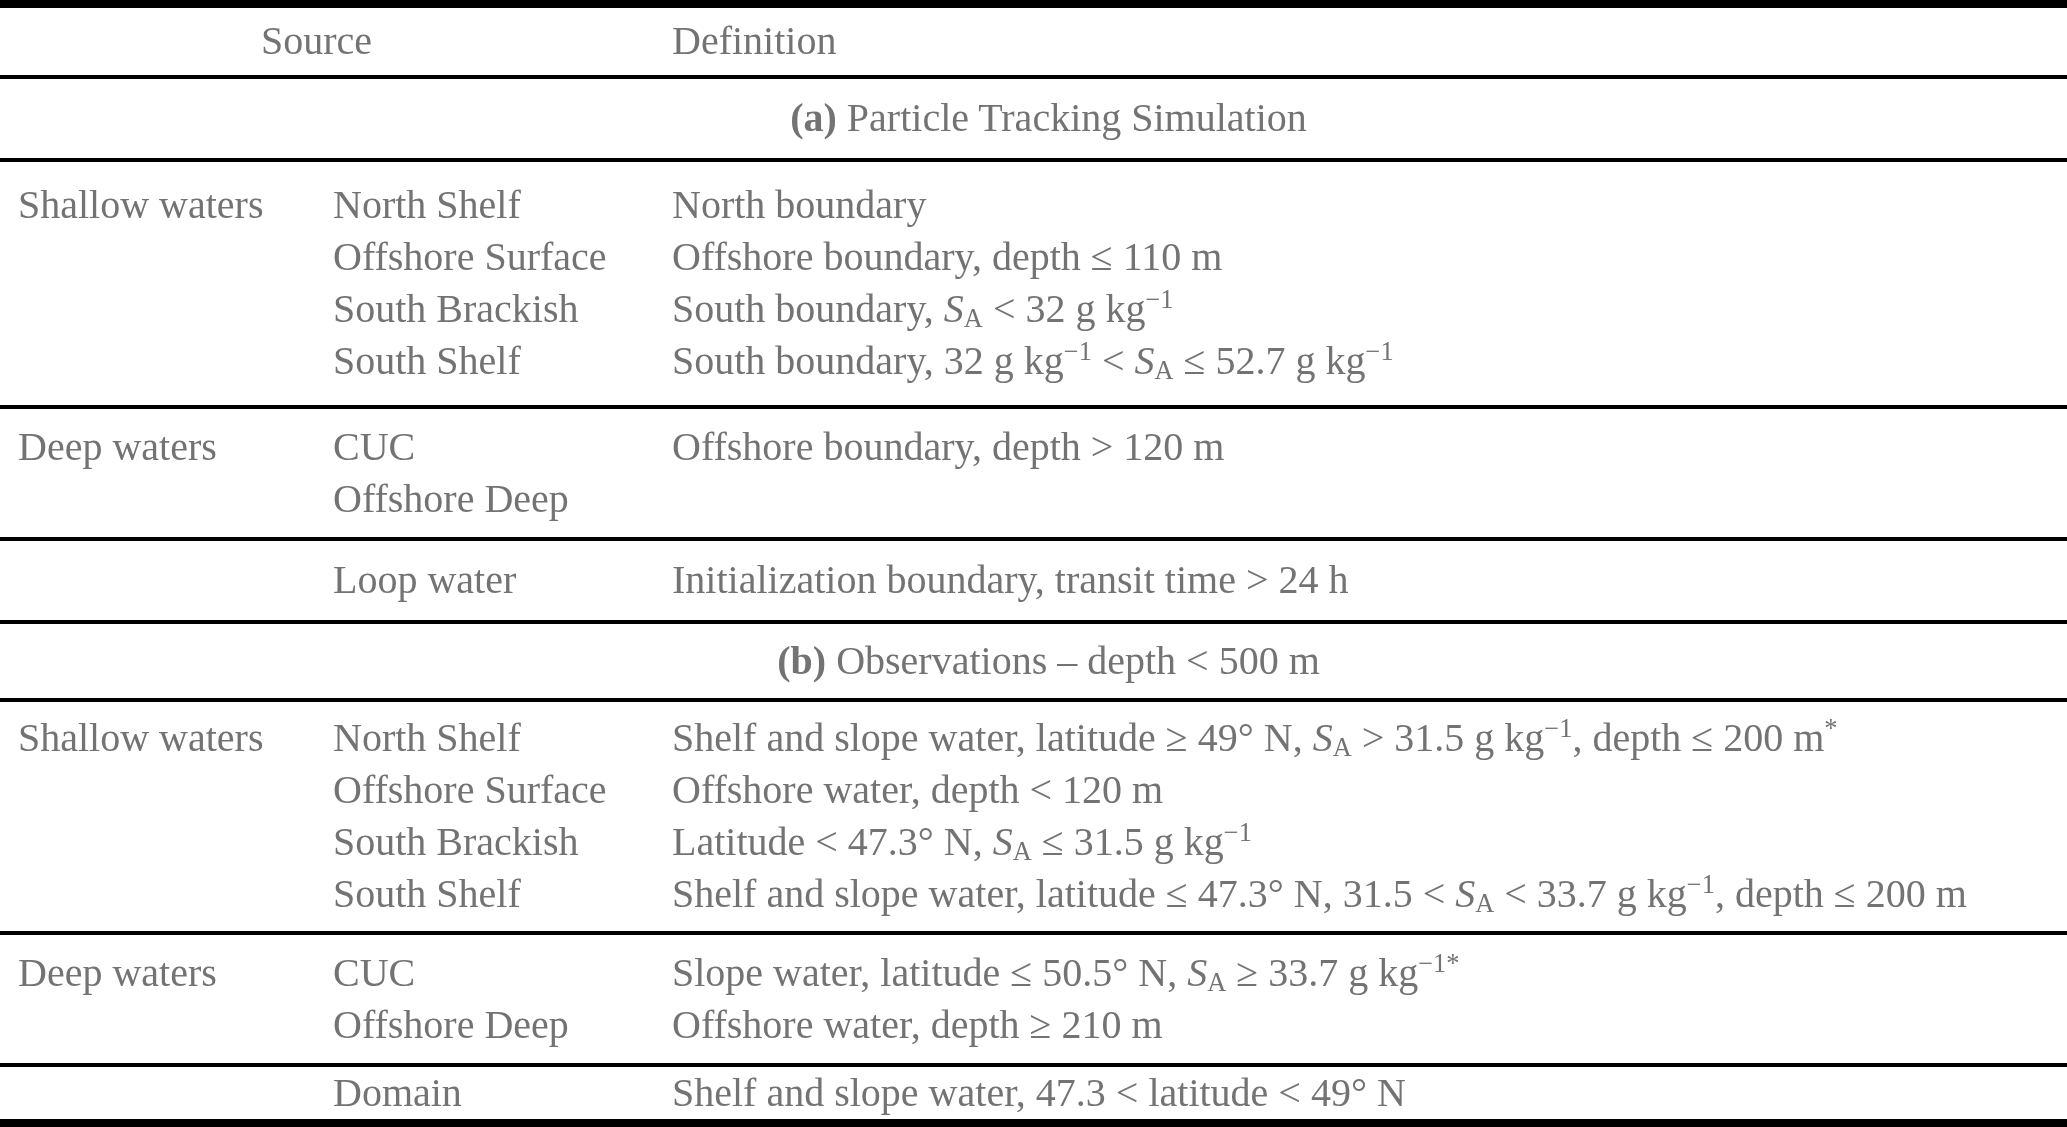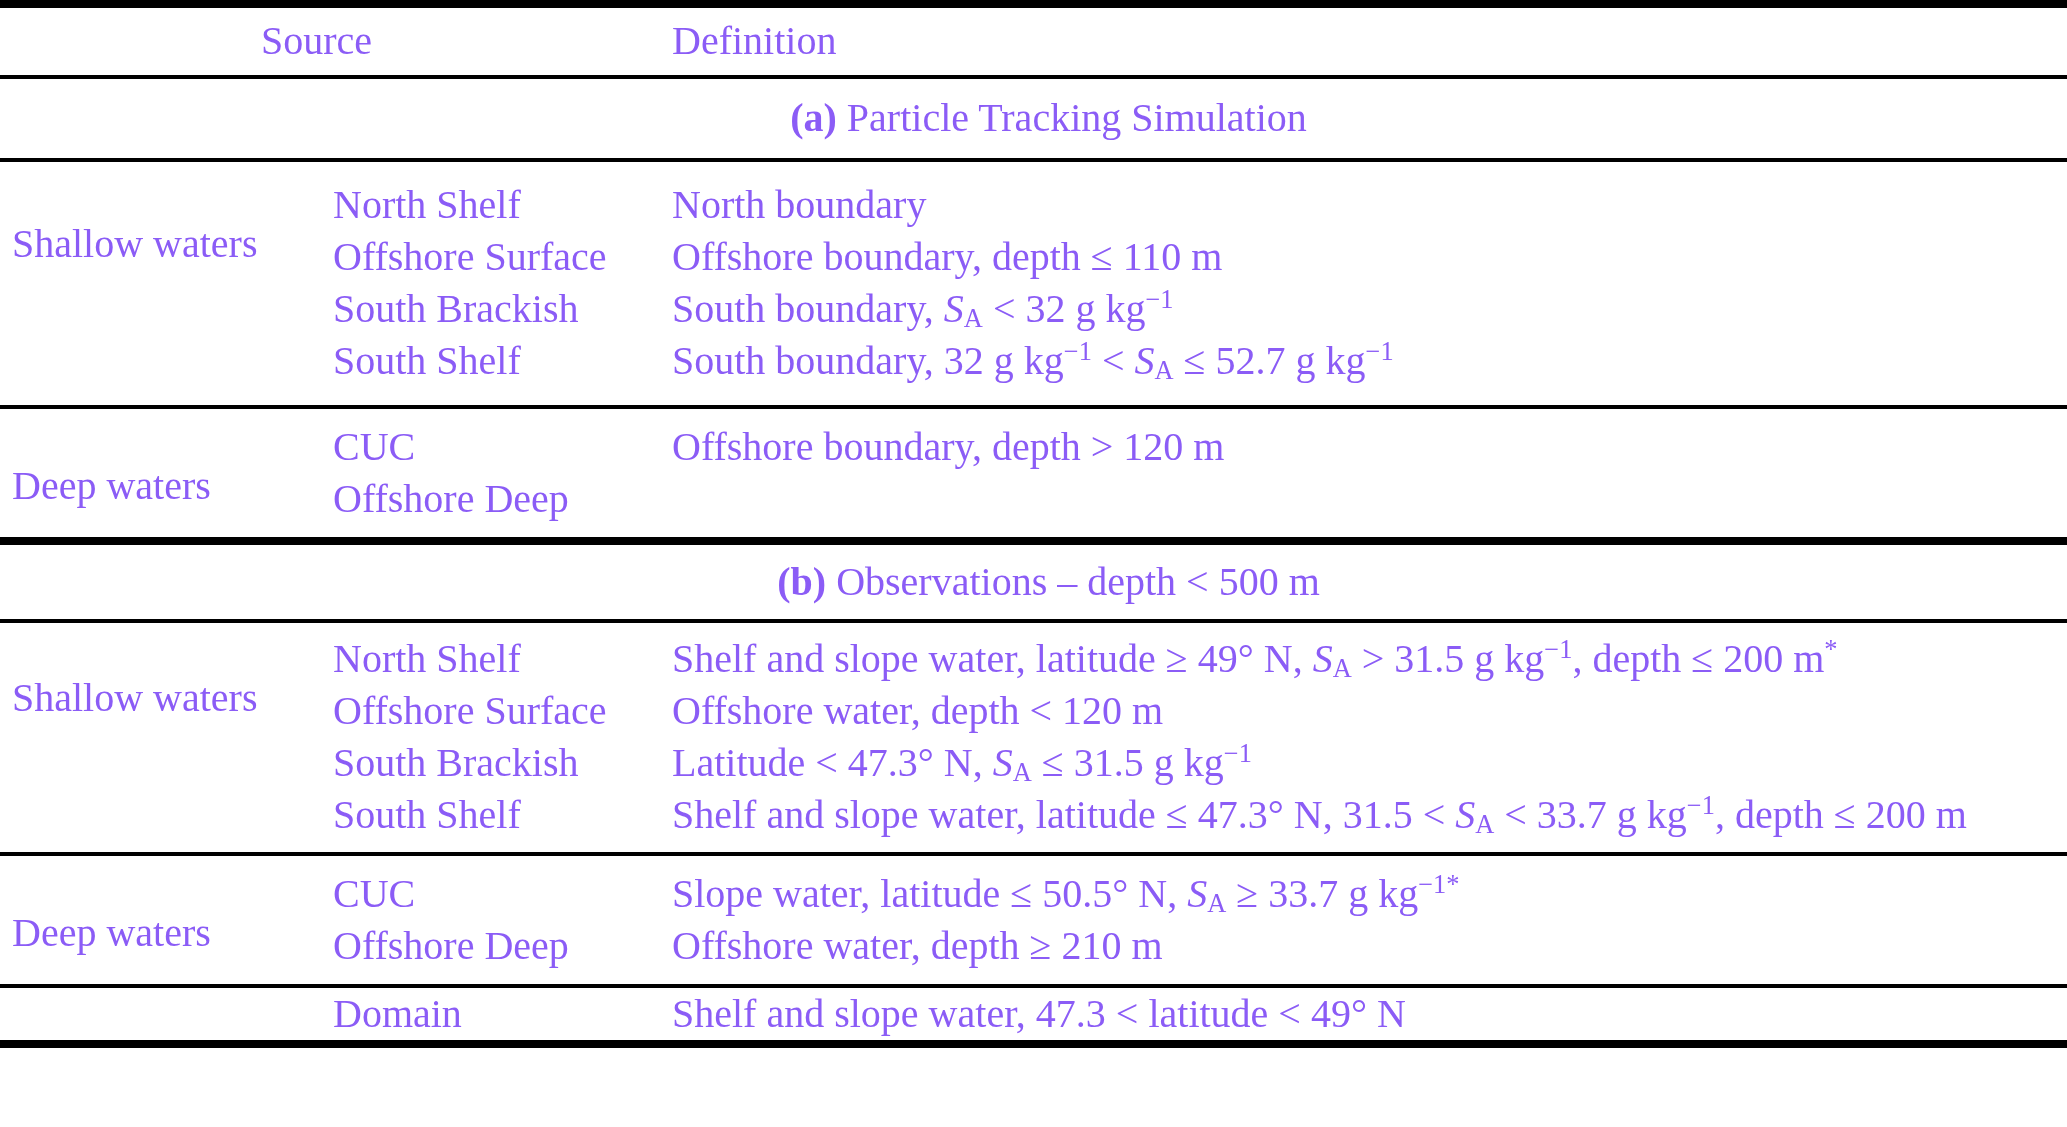--- a/index.html
+++ b/index.html
@@ -1,21 +1,21 @@
 <!DOCTYPE html>
 <html><head>
 <meta charset="utf-8">
 <style>
   html, body { margin: 0; padding: 0; background: #ffffff; }
   .doc {
     position: relative;
     width: 2067px;
     height: 1127px;
     background: #ffffff;
-    color: #8b5cf6;
+    color: #737373;
     font-family: "Liberation Serif", "DejaVu Serif", serif;
     font-size: 40px;
     line-height: 52px;
     box-sizing: border-box;
     overflow: hidden;
   }
   .rule { height: 4px; background: #000000; }
   .rule.thick { height: 8px; }
 
   .row { box-sizing: border-box; }
@@ -38,21 +38,21 @@
     grid-template-columns: 333px 339px 1fr;
     align-items: start;
   }
   .g-shallow-a { padding: 17px 0 18px 0; }
   .g-deep-a    { padding: 12px 0 12px 0; }
   .g-loop      { padding: 13px 0 14px 0; }
   .g-shallow-b { padding: 10px 0 11px 0; }
   .g-deep-b    { padding: 12px 0 12px 0; }
   .g-domain    { padding: 0; }
 
-  .c1 { padding-left: 12px; margin-top: 39px; }
+  .c1 { padding-left: 18px; }
 
   .line { white-space: nowrap; }
 
   
   .seg-b   { font-weight: 700; }
   .seg-it  { font-style: italic; }
   .seg-sub { font-size: 66%; line-height: 0; vertical-align: -0.18em; }
   .seg-sup { font-size: 66%; line-height: 0; vertical-align: 0.52em; }
 </style>
 </head>
@@ -100,20 +100,29 @@
       <div class="line">CUC</div>
       <div class="line">Offshore Deep</div>
     </div>
     <div>
       <div class="line"><span>Offshore boundary, depth &gt; 120 m</span></div>
     </div>
   </div>
 
   <div class="rule"></div>
 
+  <div class="row group-row g-loop">
+    <div class="c1 line"></div>
+    <div>
+      <div class="line">Loop water</div>
+    </div>
+    <div>
+      <div class="line"><span>Initialization boundary, transit time &gt; 24 h</span></div>
+    </div>
+  </div>
 
   <div class="rule"></div>
 
   <div class="row section-row sec-b">
     <div class="line"><span class="seg-b">(b)</span><span> Observations – depth &lt; 500 m</span></div>
   </div>
 
   <div class="rule"></div>
 
   <div class="row group-row g-shallow-b">

